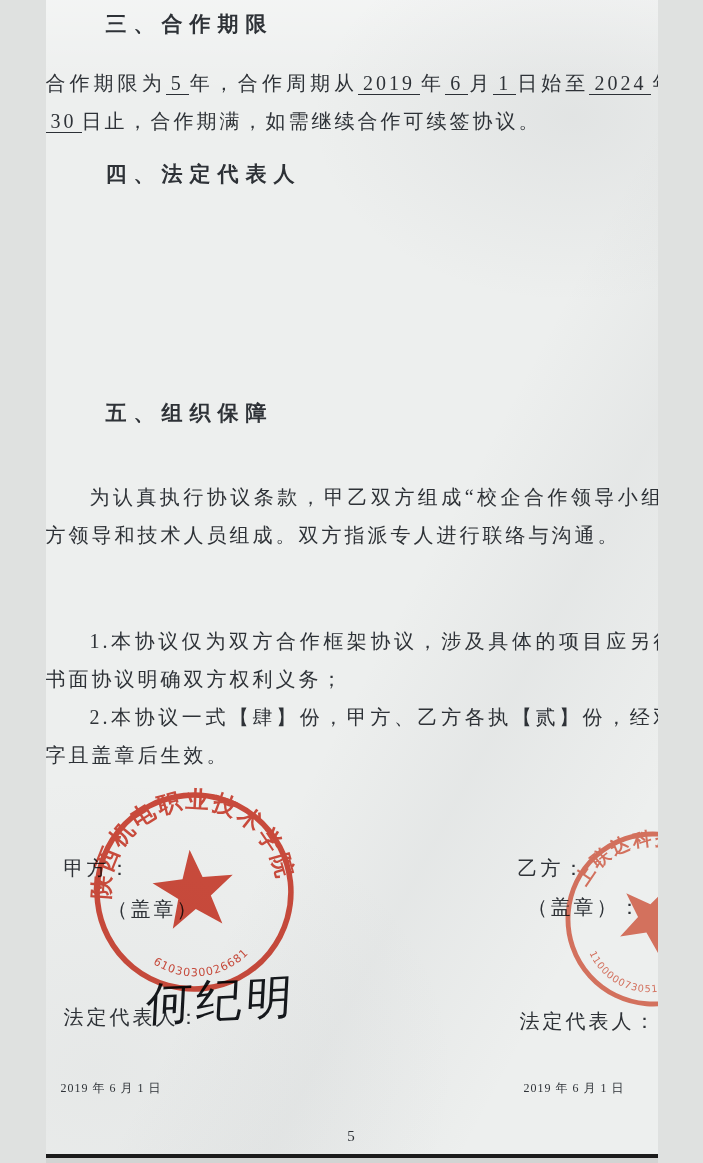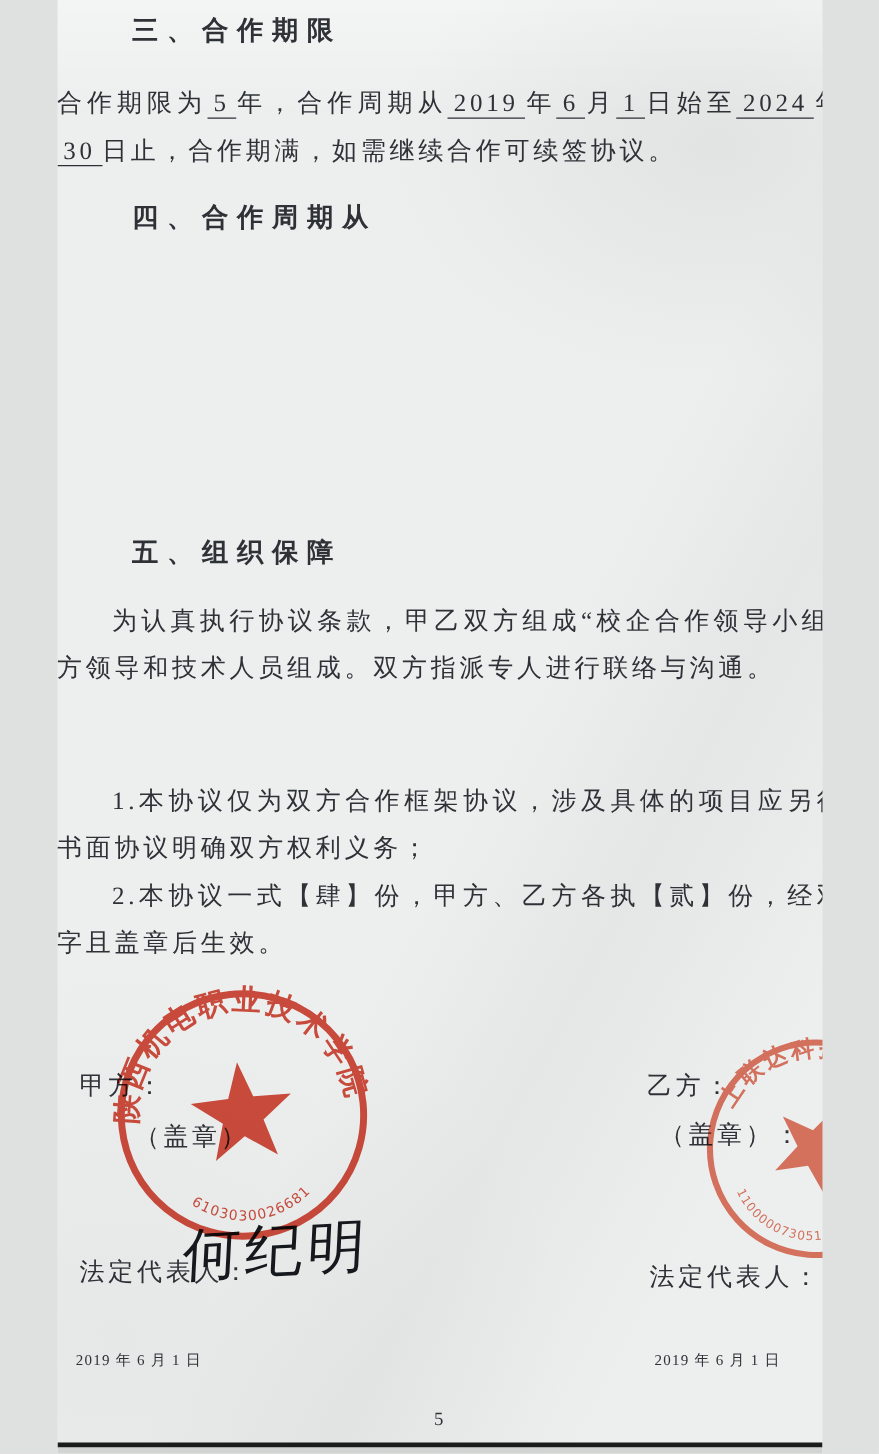--- a/index.html
+++ b/index.html
@@ -69,23 +69,23 @@
 </style>
 </head>
 <body>
 
 <div class="page">
   <div class="texture"></div>
 
   <div class="heading" style="top:10px">三、合作期限</div>
   <div class="para" style="top:64px"><span>合作期限为</span><span class="u">5</span><span>年，合作周期从</span><span class="u">2019</span><span>年</span><span class="u">6</span><span>月</span><span class="u">1</span><span>日始至</span><span class="u">2024</span><span>年</span><span class="u">5</span><span>月</span><span class="u">30</span><span>日止，合作期满，如需继续合作可续签协议。</span></div>
 
-  <div class="heading" style="top:160px">四、合作周期从</div>
+  <div class="heading" style="top:160px">四、法定代表人</div>
 
-  <div class="heading" style="top:428px">五、组织保障</div>
+  <div class="heading" style="top:399px">五、组织保障</div>
   <div class="para indent" style="top:478px">为认真执行协议条款，甲乙双方组成“校企合作领导小组”由双方领导和技术人员组成。双方指派专人进行联络与沟通。</div>
 
   <div class="para indent" style="top:622px">1.本协议仅为双方合作框架协议，涉及具体的项目应另行签订书面协议明确双方权利义务；</div>
   <div class="para indent" style="top:698px">2.本协议一式【肆】份，甲方、乙方各执【贰】份，经双方签字且盖章后生效。</div>
 
   <div class="label" style="left:18px;top:855px">甲方：</div>
   <div class="label" style="left:62px;top:896px">（盖章）</div>
   <div class="label" style="left:18px;top:1004px">法定代表人：</div>
   <div class="signature">何纪明</div>
   <div class="date" style="left:15px;top:1080px">2019 年 6 月 1 日</div>

